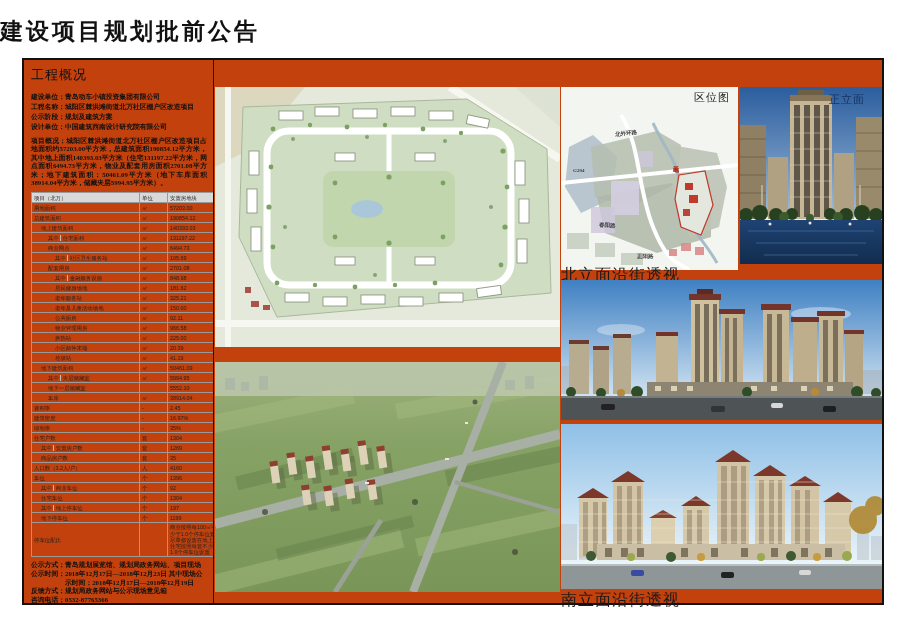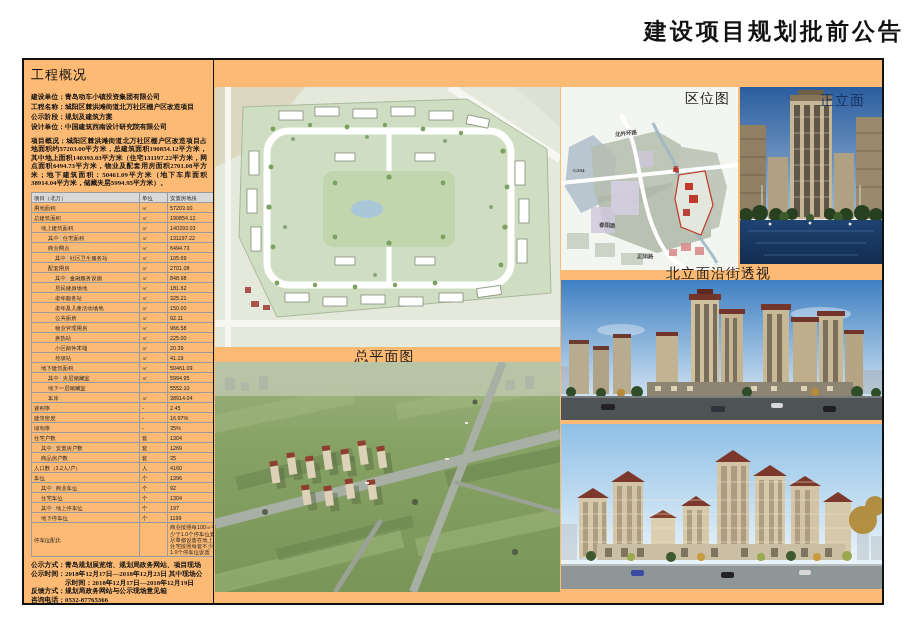--- a/index.html
+++ b/index.html
@@ -1,20 +1,20 @@
 <!DOCTYPE html>
 <html><head>
 <meta charset="utf-8">
 <style>
   html,body{margin:0;padding:0;}
   body{width:904px;height:640px;background:#ffffff;position:relative;overflow:hidden;
        font-family:"Liberation Serif","DejaVu Serif",serif;color:#111;}
-  .page-title{position:absolute;left:0;top:16px;width:904px;text-align:right;
+  .page-title{position:absolute;left:0;top:16px;width:904px;text-align:left;
        font-size:23px;font-weight:bold;letter-spacing:3px;}
-  .frame{position:absolute;left:22px;top:58px;width:858px;height:543px;border:2px solid #111;background:#fdba74;}
+  .frame{position:absolute;left:22px;top:58px;width:858px;height:543px;border:2px solid #111;background:#c2410c;}
 
   
   .left-panel{position:absolute;left:0;top:0;width:190px;height:543px;border-right:1.5px solid #111;
        box-sizing:border-box;padding:5px 6px 0 7px;overflow:hidden;}
   .panel-title{font-size:13px;letter-spacing:1px;margin:1px 0 8px 0;}
   .info-block{margin-bottom:5px;}
   .info-line{font-size:6.8px;line-height:10px;font-weight:bold;padding-left:32px;text-indent:-32px;}
   .overview{font-size:6.8px;line-height:8.4px;font-weight:bold;text-align:justify;margin-bottom:5px;}
   .ptable{border-collapse:collapse;width:100%;table-layout:fixed;font-family:"Liberation Sans","DejaVu Sans",sans-serif;}
   .ptable th,.ptable td{border:0.5px solid #9a9a9a;font-size:5.4px;line-height:6.2px;
@@ -31,26 +31,26 @@
   .subtitle{position:absolute;left:190px;top:0;width:668px;height:26px;line-height:24px;
        text-align:center;font-size:13px;font-weight:bold;letter-spacing:1px;}
   .img-box{position:absolute;overflow:hidden;background:#eee;}
   .img-box svg{display:block;width:100%;height:100%;}
   #siteplan{left:191px;top:27px;width:345px;height:260px;}
   #aerial{left:191px;top:302px;width:345px;height:230px;}
   #locmap{left:537px;top:27px;width:177px;height:183px;background:#f3f5f1;}
   #front{left:716px;top:27px;width:142px;height:177px;}
   #north{left:537px;top:220px;width:321px;height:140px;}
   #south{left:537px;top:364px;width:321px;height:165px;}
-  .caption{position:absolute;font-size:14px;color:#1a1a1a;text-align:center;letter-spacing:1px;}
+  .caption{position:absolute;font-size:16px;color:#1a1a1a;text-align:left;letter-spacing:1px;}
   #cap-siteplan{left:191px;top:288px;width:339px;}
   #cap-aerial{left:191px;top:533px;width:339px;}
   #cap-north{left:537px;top:205px;width:315px;}
   #cap-south{left:537px;top:530px;width:315px;}
-  .inlabel{position:absolute;font-size:14px;letter-spacing:1px;}
+  .inlabel{position:absolute;font-size:11px;letter-spacing:1px;}
   #lbl-loc{right:8px;top:3px;color:#222;}
   #lbl-front{right:17px;top:5px;color:#16305e;}
   .maplbl{position:absolute;font-size:5.5px;color:#3a3a3a;font-weight:bold;white-space:nowrap;}
   #ml-top{left:54px;top:43px;transform:rotate(-6deg);}
   #ml-hwy{left:12px;top:81px;font-size:5px;}
   #ml-mid{left:38px;top:135px;transform:rotate(4deg);}
   #ml-bot{left:76px;top:166px;}
   #ml-site{left:110px;top:73px;color:#b02a20;font-size:6px;writing-mode:vertical-rl;letter-spacing:1px;}
 </style>
 </head>
@@ -325,21 +325,20 @@
           <circle cx="160" cy="188" r="2"></circle>
       </g>
       <g fill="#a8544a">
         <rect x="36" y="214" width="8" height="6"></rect>
           <rect x="48" y="218" width="7" height="5"></rect>
           <rect x="30" y="200" width="6" height="6"></rect>
       </g>
       <polygon points="300,0 345,0 345,40" fill="#dde3d4"></polygon>
     </svg>
   </div>
-  <div id="cap-siteplan" class="caption">总平面图</div>
 
   <div id="aerial" class="img-box">
     <svg viewBox="0 0 345 230" preserveAspectRatio="none">
       <defs>
         <linearGradient id="fld" x1="0" y1="0" x2="0" y2="1">
           <stop offset="0" stop-color="#9db27e"></stop>
             <stop offset="0.35" stop-color="#87a265"></stop>
             <stop offset="1" stop-color="#7a9558"></stop>
         </linearGradient>
       </defs>
@@ -737,14 +736,15 @@
         </g>
       <rect x="0" y="140" width="321" height="25" fill="#8f9698"></rect>
       <rect x="0" y="140" width="321" height="2" fill="#b9bec0"></rect>
       <g>
         <rect x="70" y="146" width="13" height="6" rx="2" fill="#3a4aa0"></rect>
           <rect x="160" y="148" width="13" height="6" rx="2" fill="#222"></rect>
         <rect x="238" y="146" width="12" height="5" rx="2" fill="#d8d8d8"></rect>
       </g>
     </svg>
   </div>
+  <div id="cap-south" class="caption">南立面沿街透视</div>
 
 </div>
 
 </body></html>

